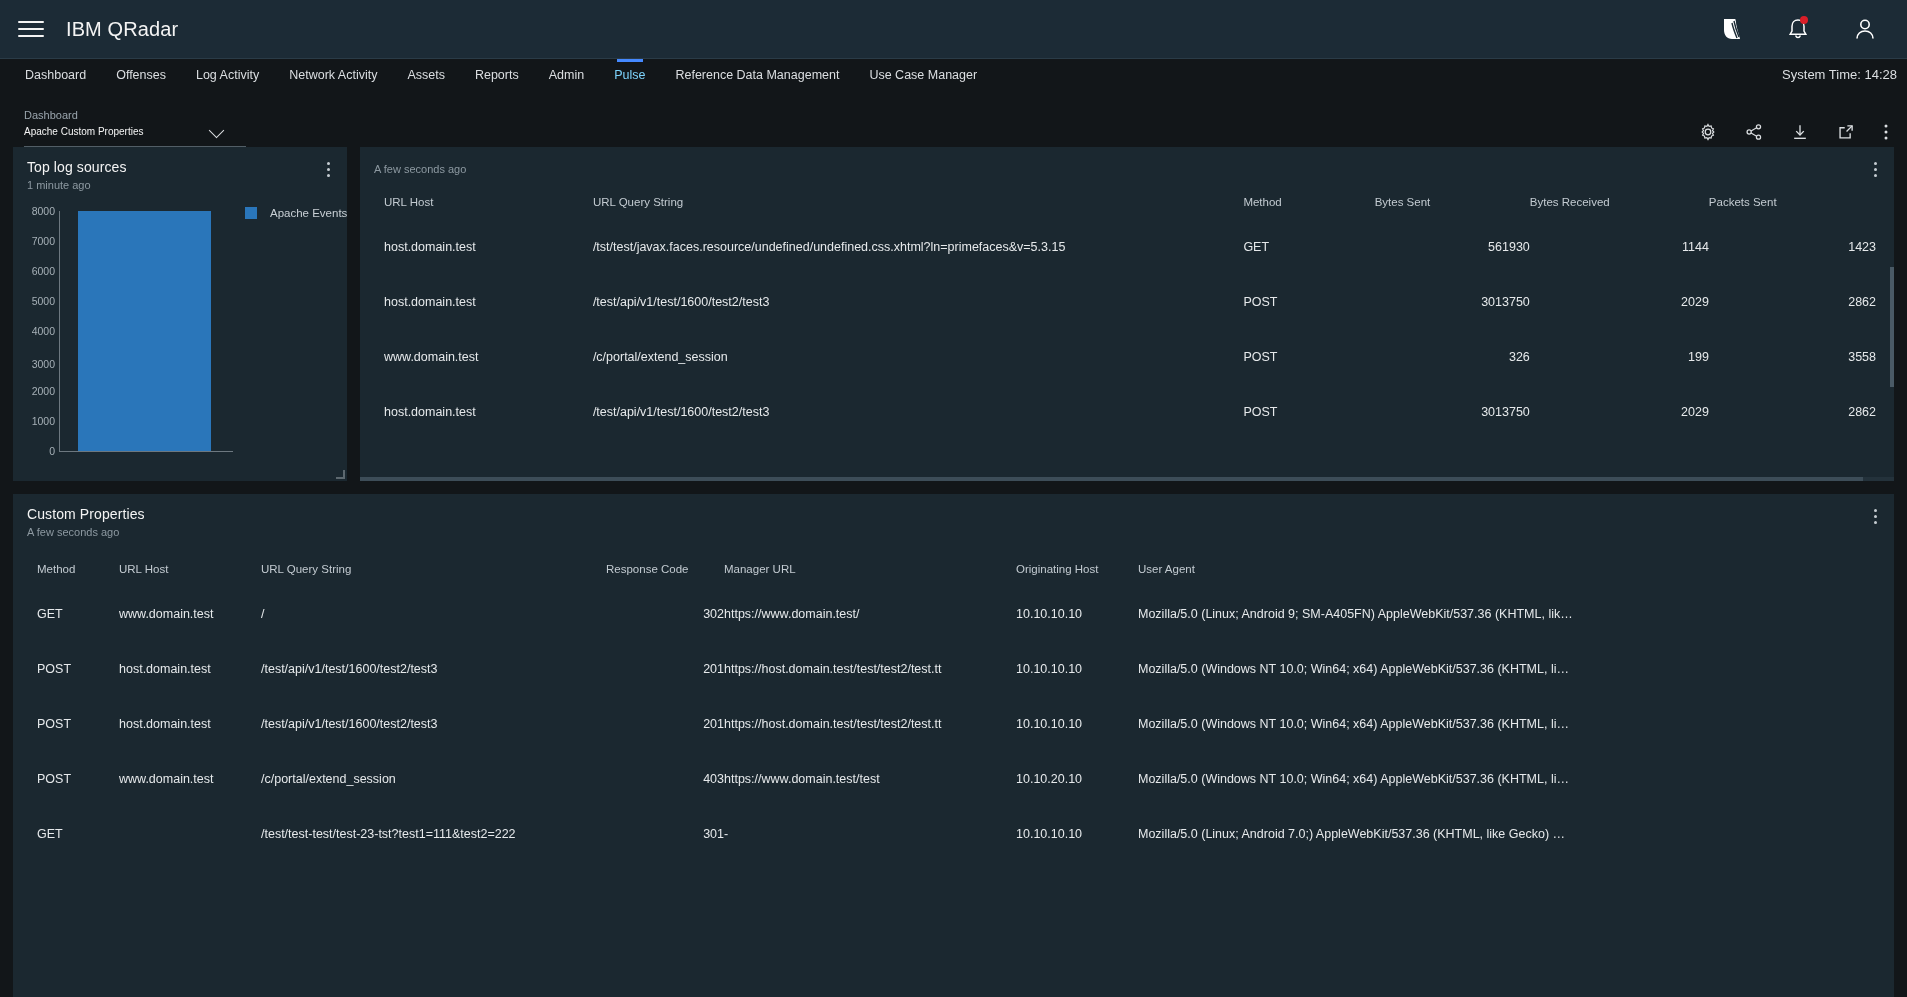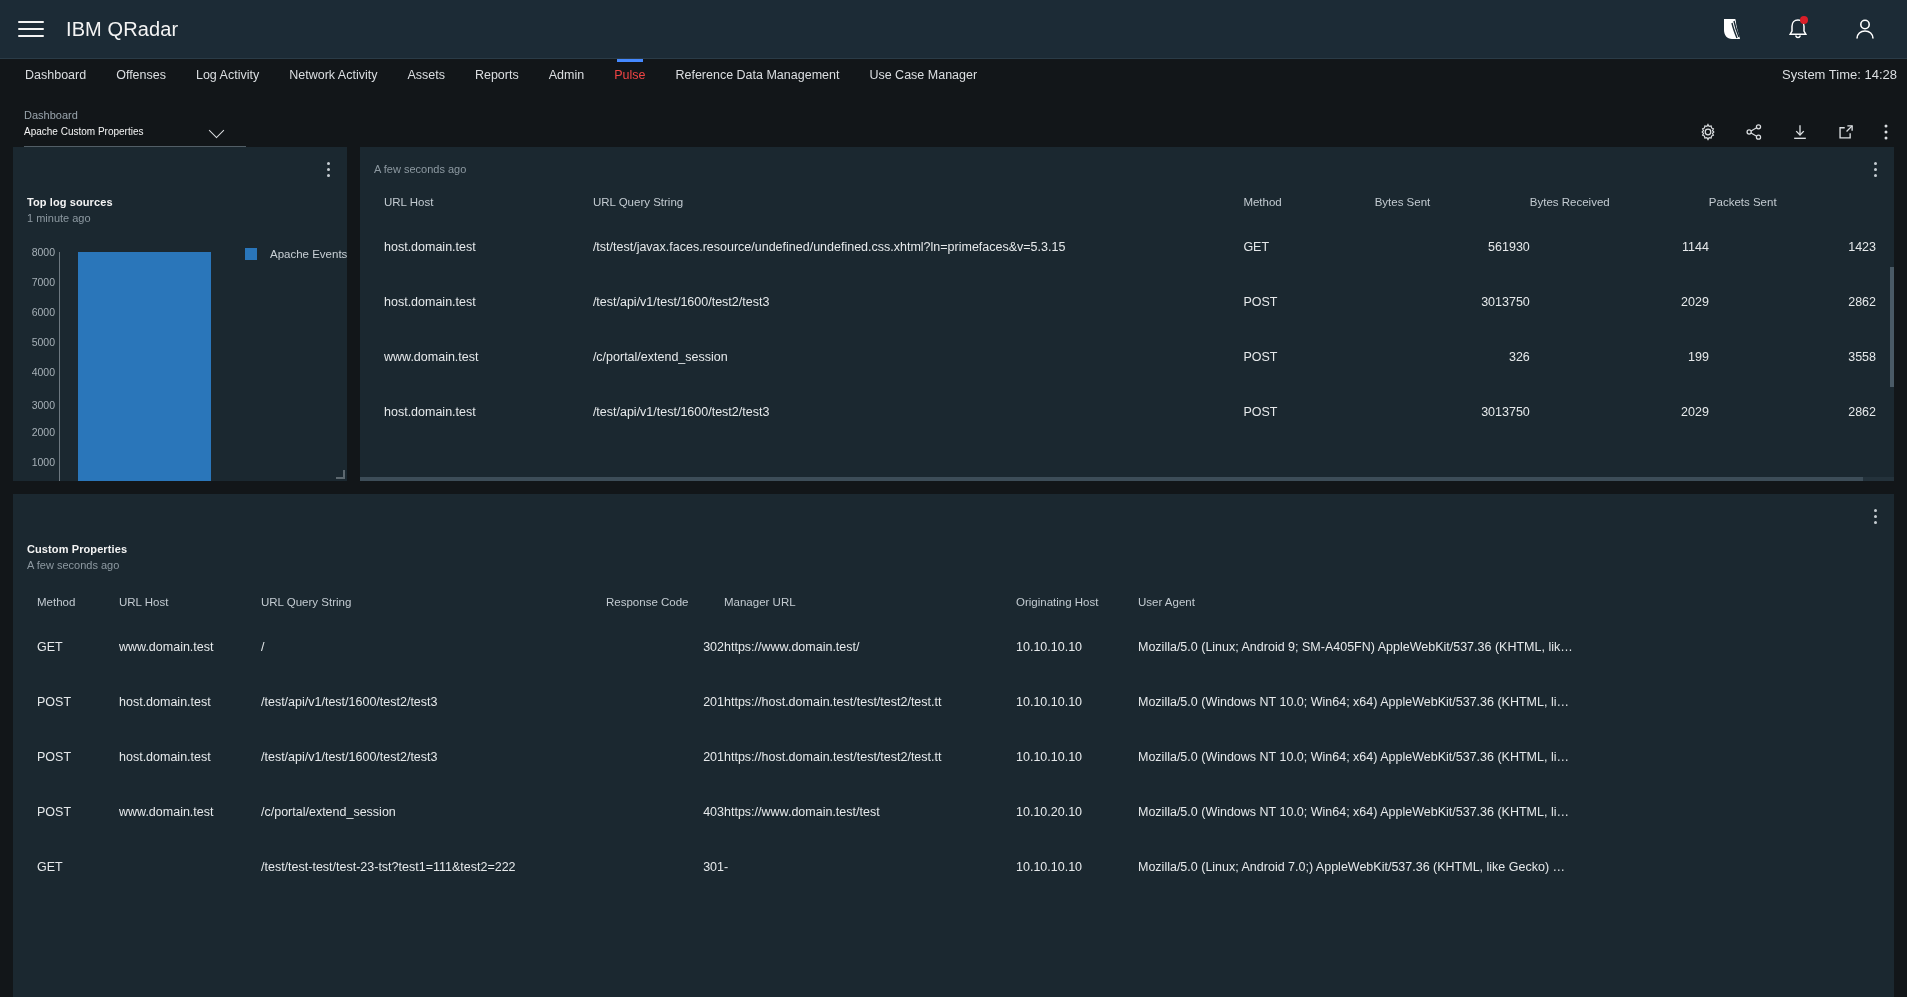--- a/index.html
+++ b/index.html
@@ -47,21 +47,21 @@
   }
   .nav-item {
     display: flex; align-items: center;
     padding: 0 15px;
     font-size: 12.5px;
     color: #dcdfe2;
     cursor: pointer;
     position: relative;
     white-space: nowrap;
   }
-  .nav-item.active { color: #ef4444; }
+  .nav-item.active { color: #7dd3fc; }
   .nav-item.active::before {
     content: ""; position: absolute; top: 0; left: 50%;
     transform: translateX(-50%);
     width: 26px; height: 3px; background: #4589ff;
   }
   .system-time {
     margin-left: auto; display: flex; align-items: center;
     font-size: 13px; color: #dcdfe2; padding-right: 10px;
   }
 
@@ -99,34 +99,34 @@
   .grid-area { padding: 0 13px; }
   .row1 { display: flex; gap: 13px; height: 334px; }
 
   .card {
     background: #1b2830;
     position: relative;
     overflow: hidden;
   }
   .card-head { padding: 12px 16px 0 14px; }
   .card-title {
-    font-size: 11px; font-weight: 700; color: #f4f4f4; letter-spacing: 0.1px; margin-top: 37px;
+    font-size: 14px; font-weight: 400; color: #f4f4f4; letter-spacing: 0.1px;
   }
   .card-sub { font-size: 11px; color: #8d99a1; margin-top: 4px; }
   .kebab {
     position: absolute; top: 13px; right: 12px;
     width: 14px; height: 18px;
     display: flex; flex-direction: column; align-items: center; justify-content: center;
     gap: 3px; cursor: pointer;
   }
   .kebab i { width: 3px; height: 3px; border-radius: 50%; background: #c6cdd2; display: block; }
 
   
   .chart-card { width: 334px; }
-  .chart-wrap { position: relative; height: 258px; margin-top: 16px; }
+  .chart-wrap { position: relative; height: 258px; margin-top: 8px; }
   .chart-plot {
     position: absolute; left: 46px; top: 12px;
     width: 170px; height: 240px;
     border-left: 1px solid #6d7880;
     border-bottom: 0;
   }
   .axis-line-x {
     position: absolute; left: 46px; top: 252px; width: 174px; height: 1px; background: #6d7880;
   }
   .ylabels { position: absolute; left: 0; top: 0; width: 42px; height: 258px; }

